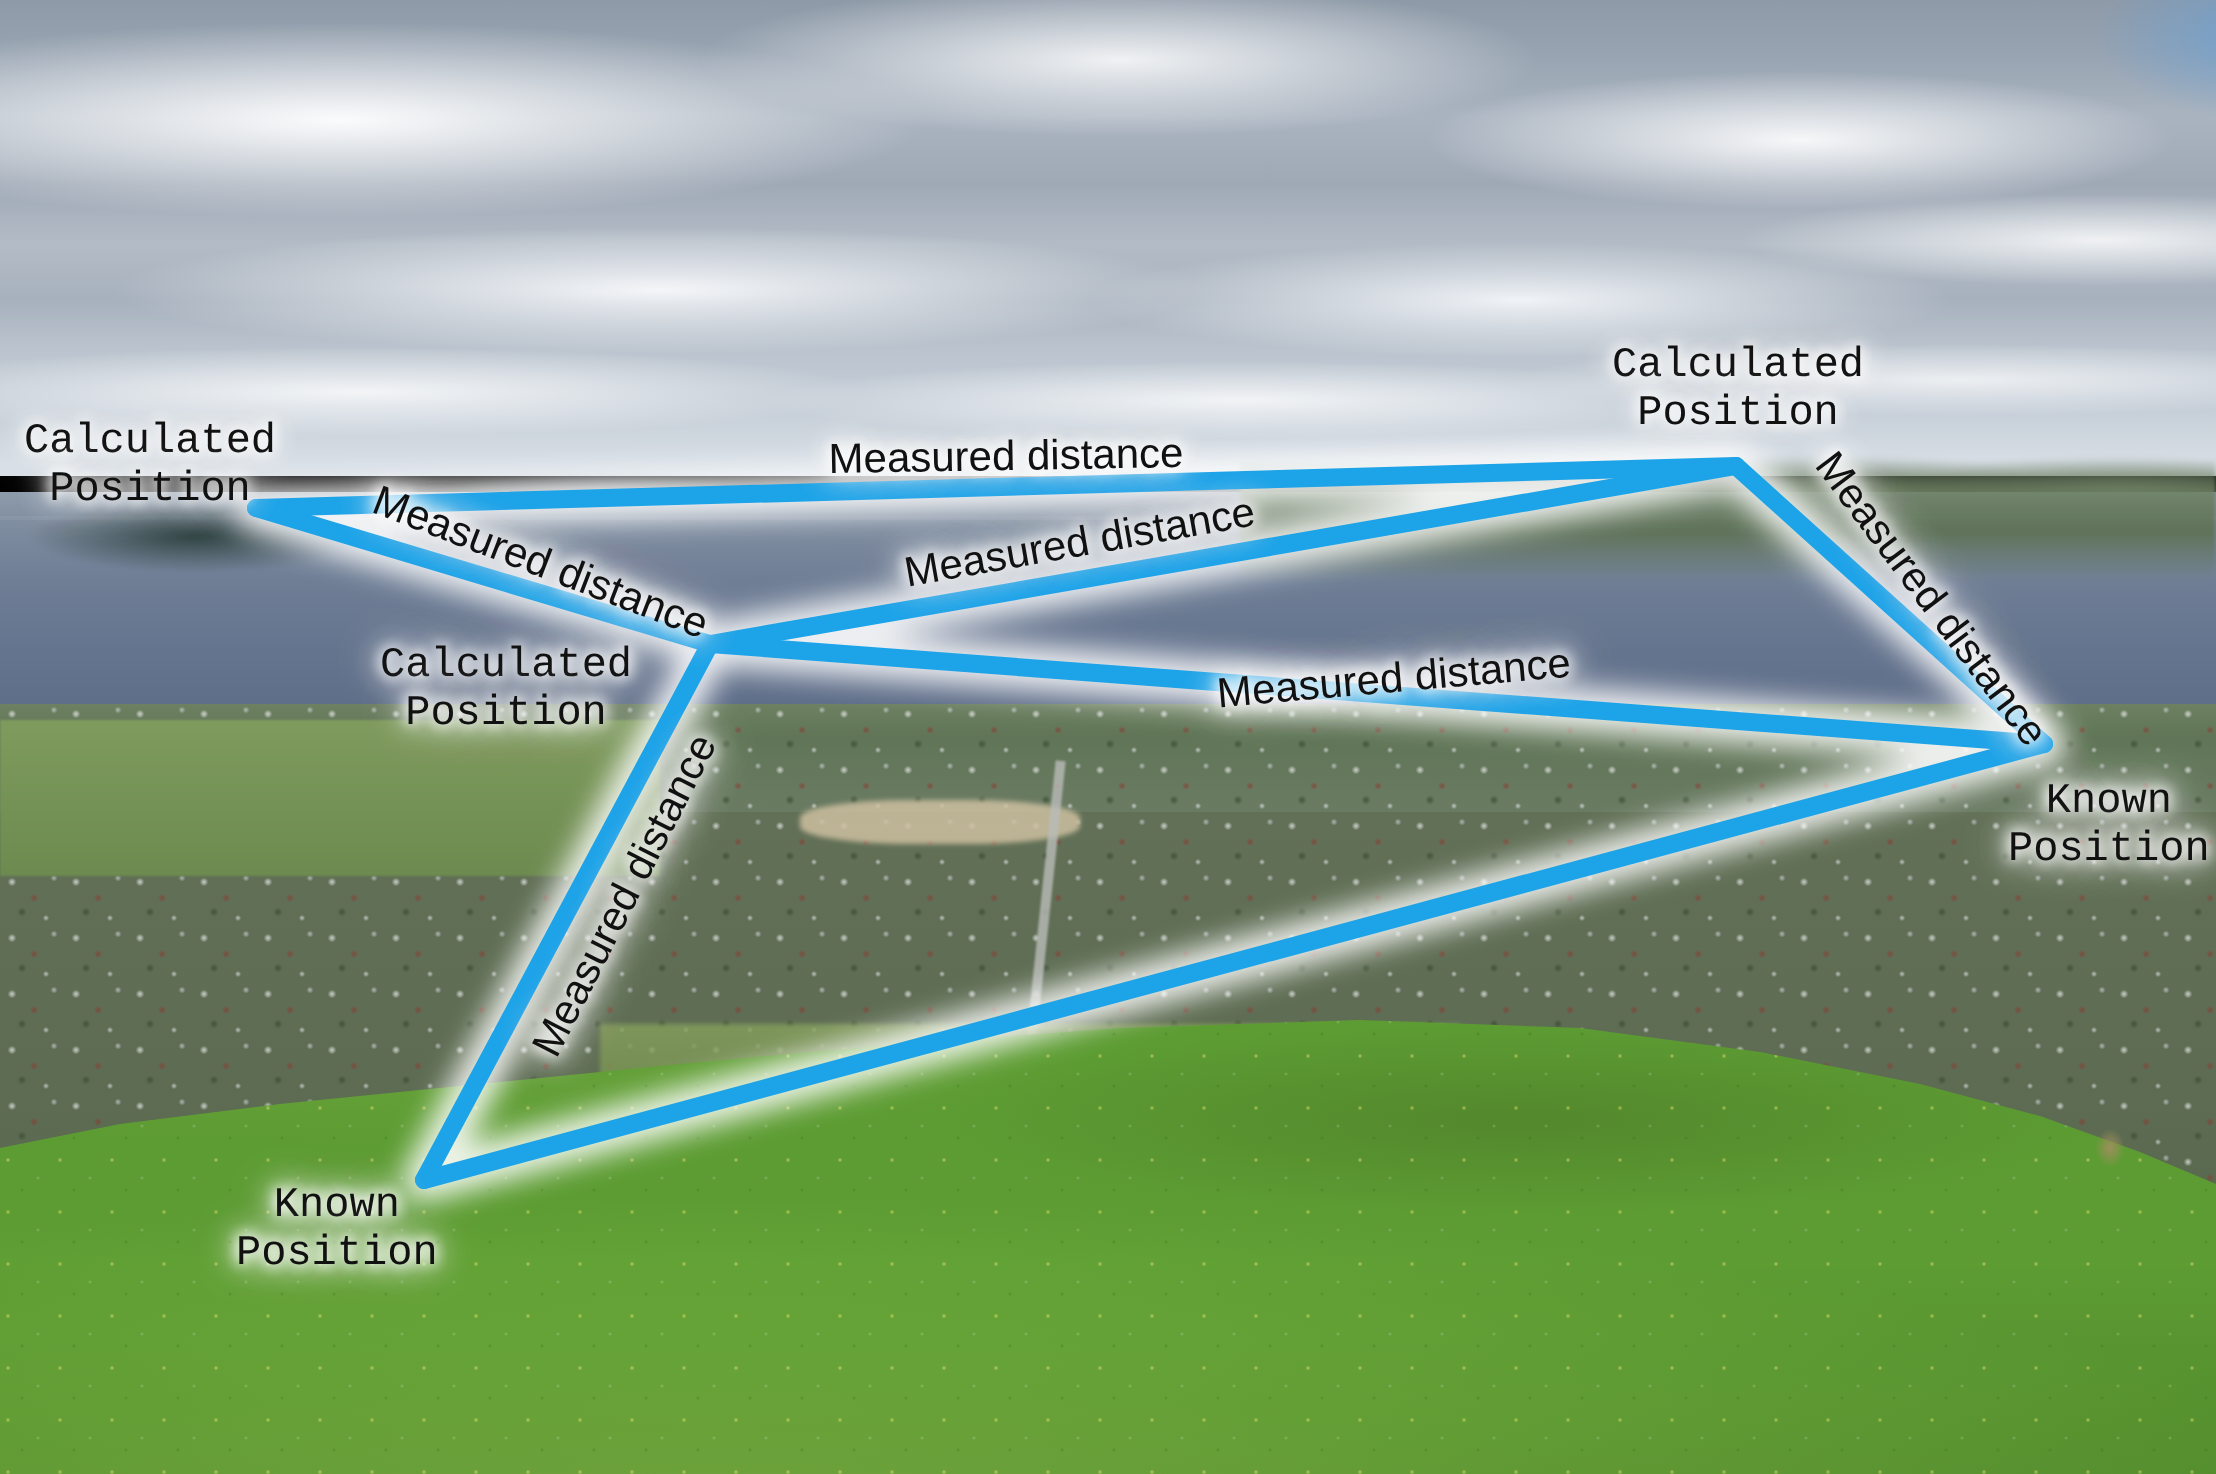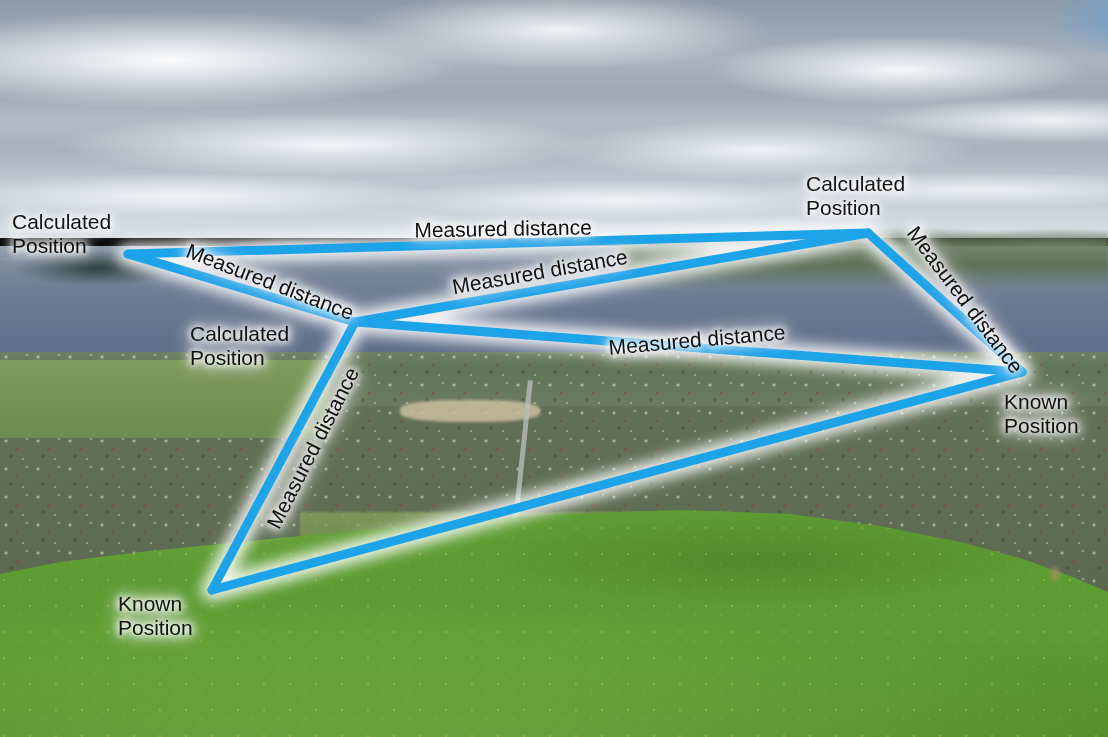--- a/index.html
+++ b/index.html
@@ -151,21 +151,21 @@
   .label {
     position: absolute;
     color: #111;
     font-size: 21px;
     line-height: 24px;
     white-space: nowrap;
     text-shadow:
       0 0 7px #fff, 0 0 7px #fff, 0 0 12px #fff, 0 0 16px #fff,
       0 0 20px rgba(255,255,255,.9), 0 0 26px rgba(255,255,255,.75);
   }
-  .label.two-line { text-align: left; white-space: normal; }
+  .label.two-line { text-align: center; white-space: normal; font-family: Liberation Mono, monospace; }
   .label span { display: block; }
 </style>
 </head>
 <body>
 
 <div id="stage">
 
   <div class="photo-layer">
     <div class="sky"></div>
     <div class="far-hills"></div>

